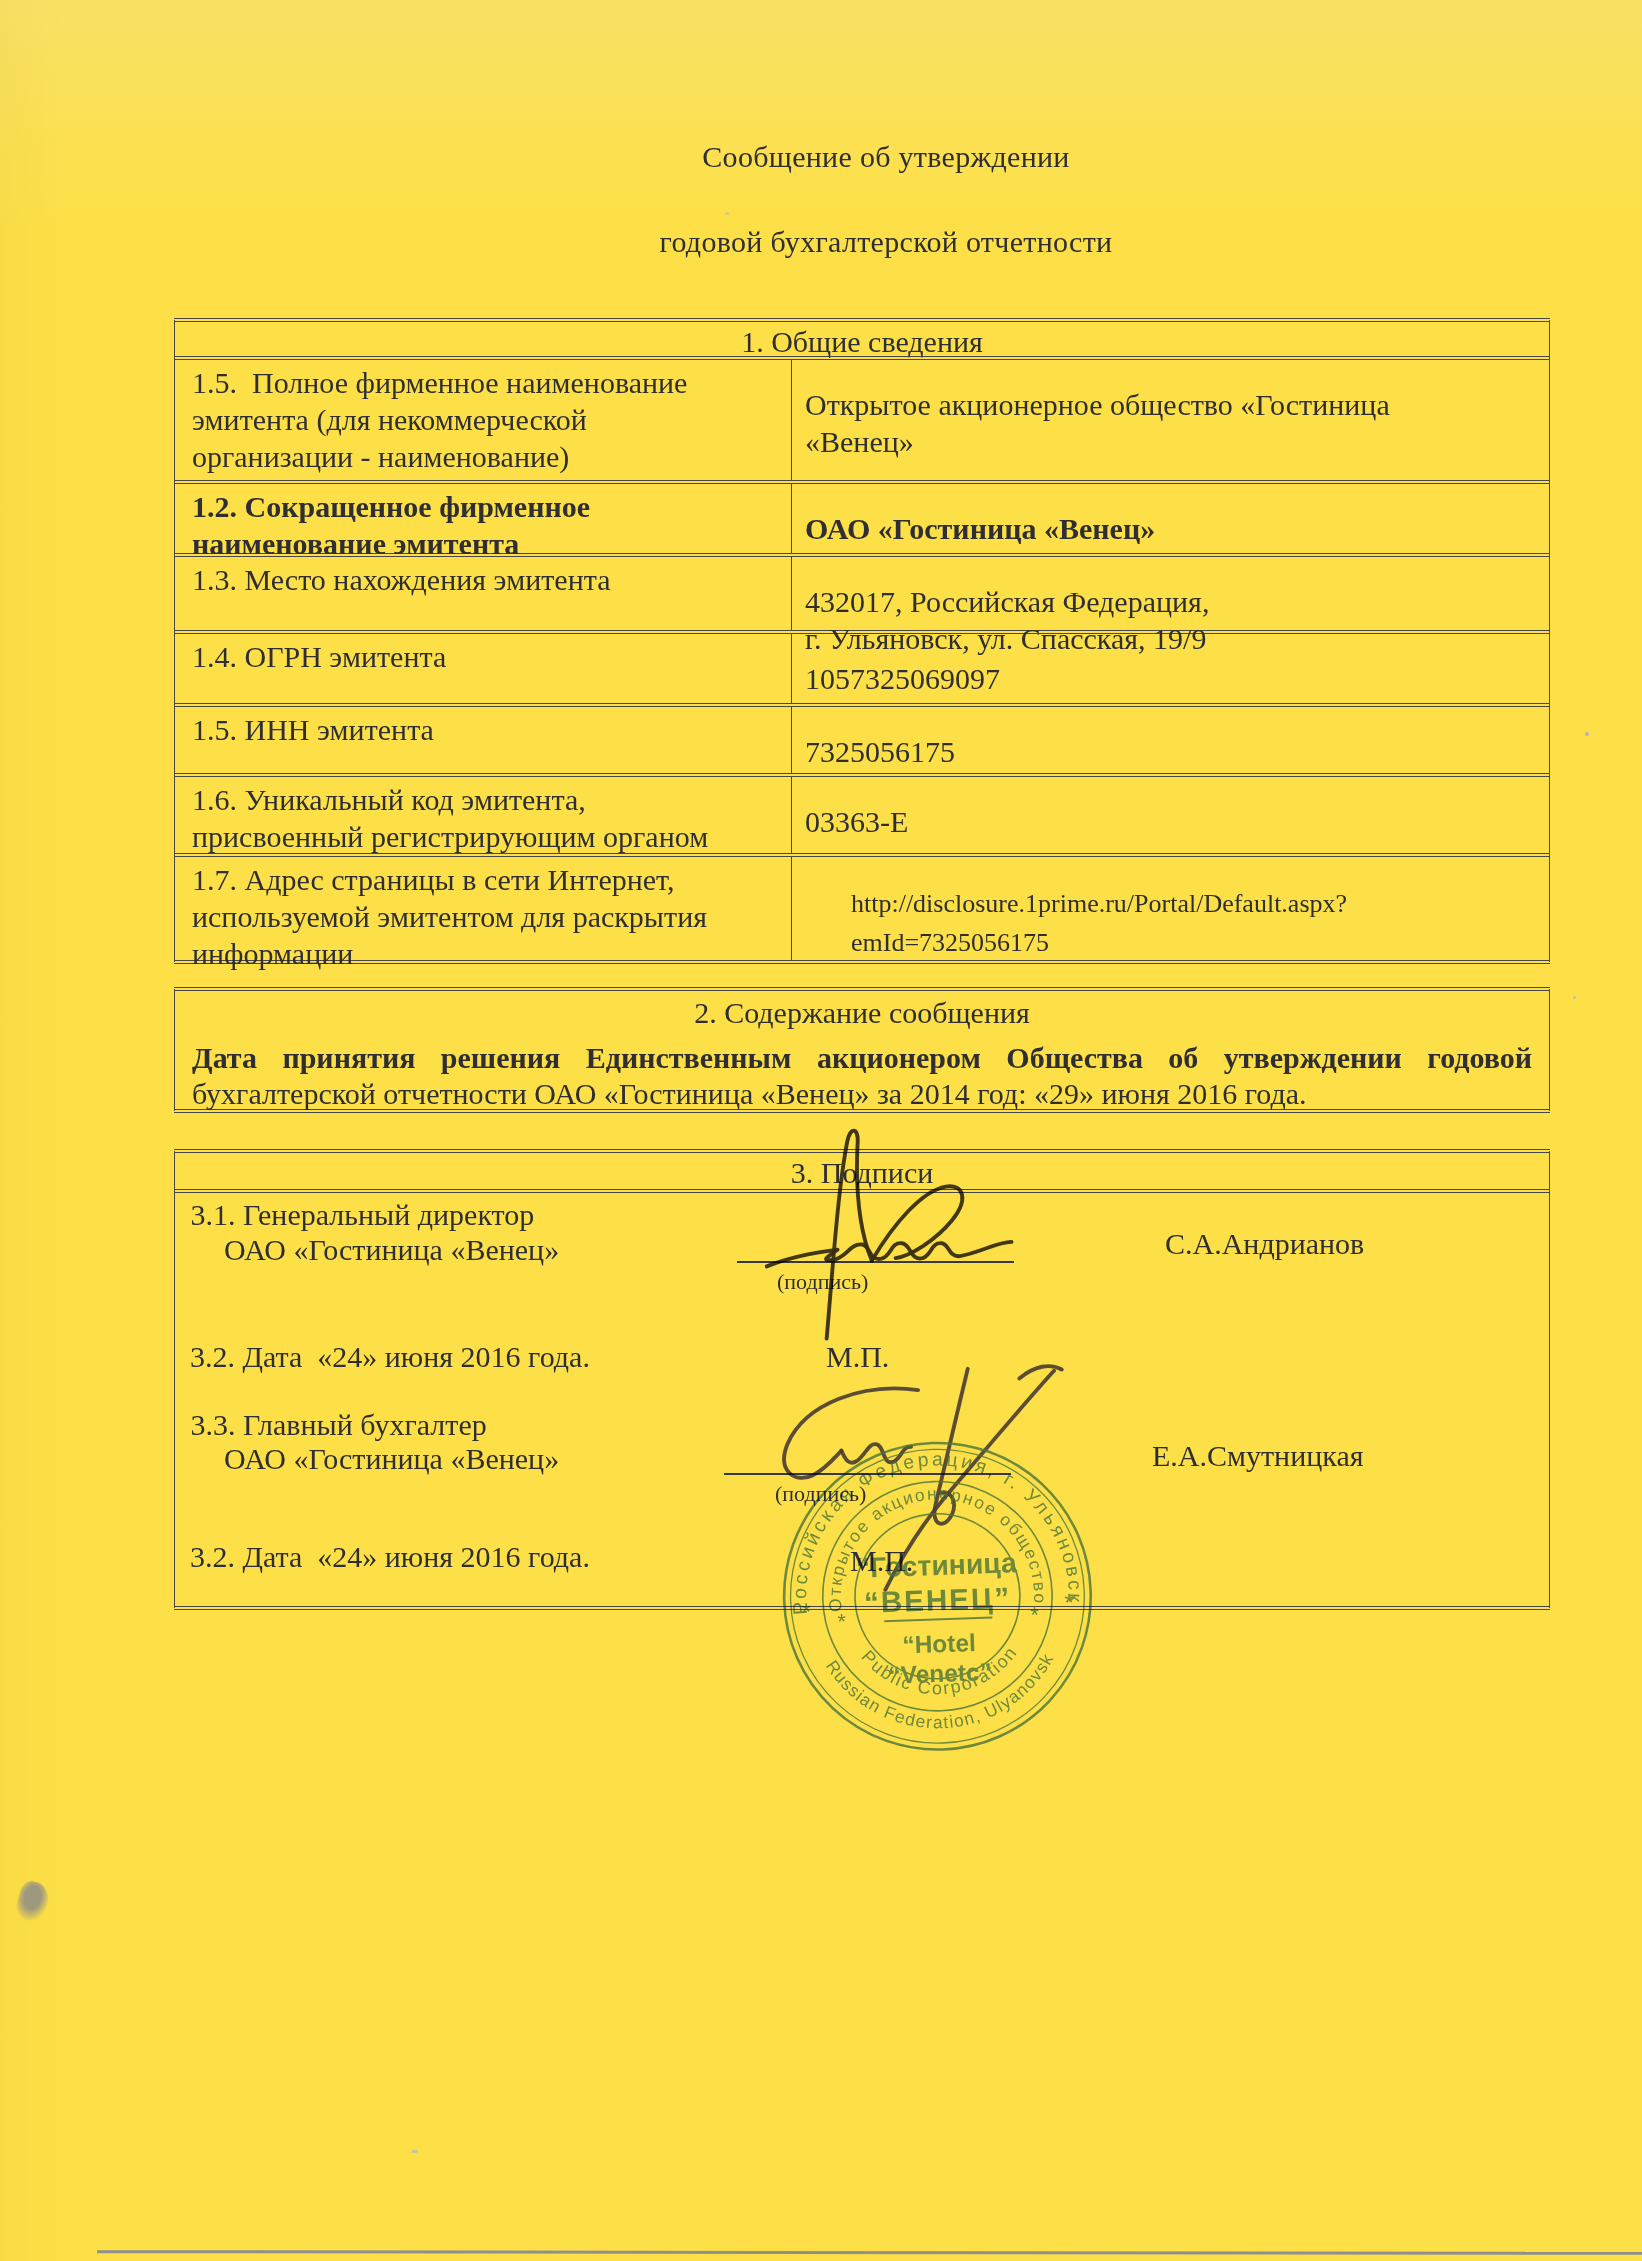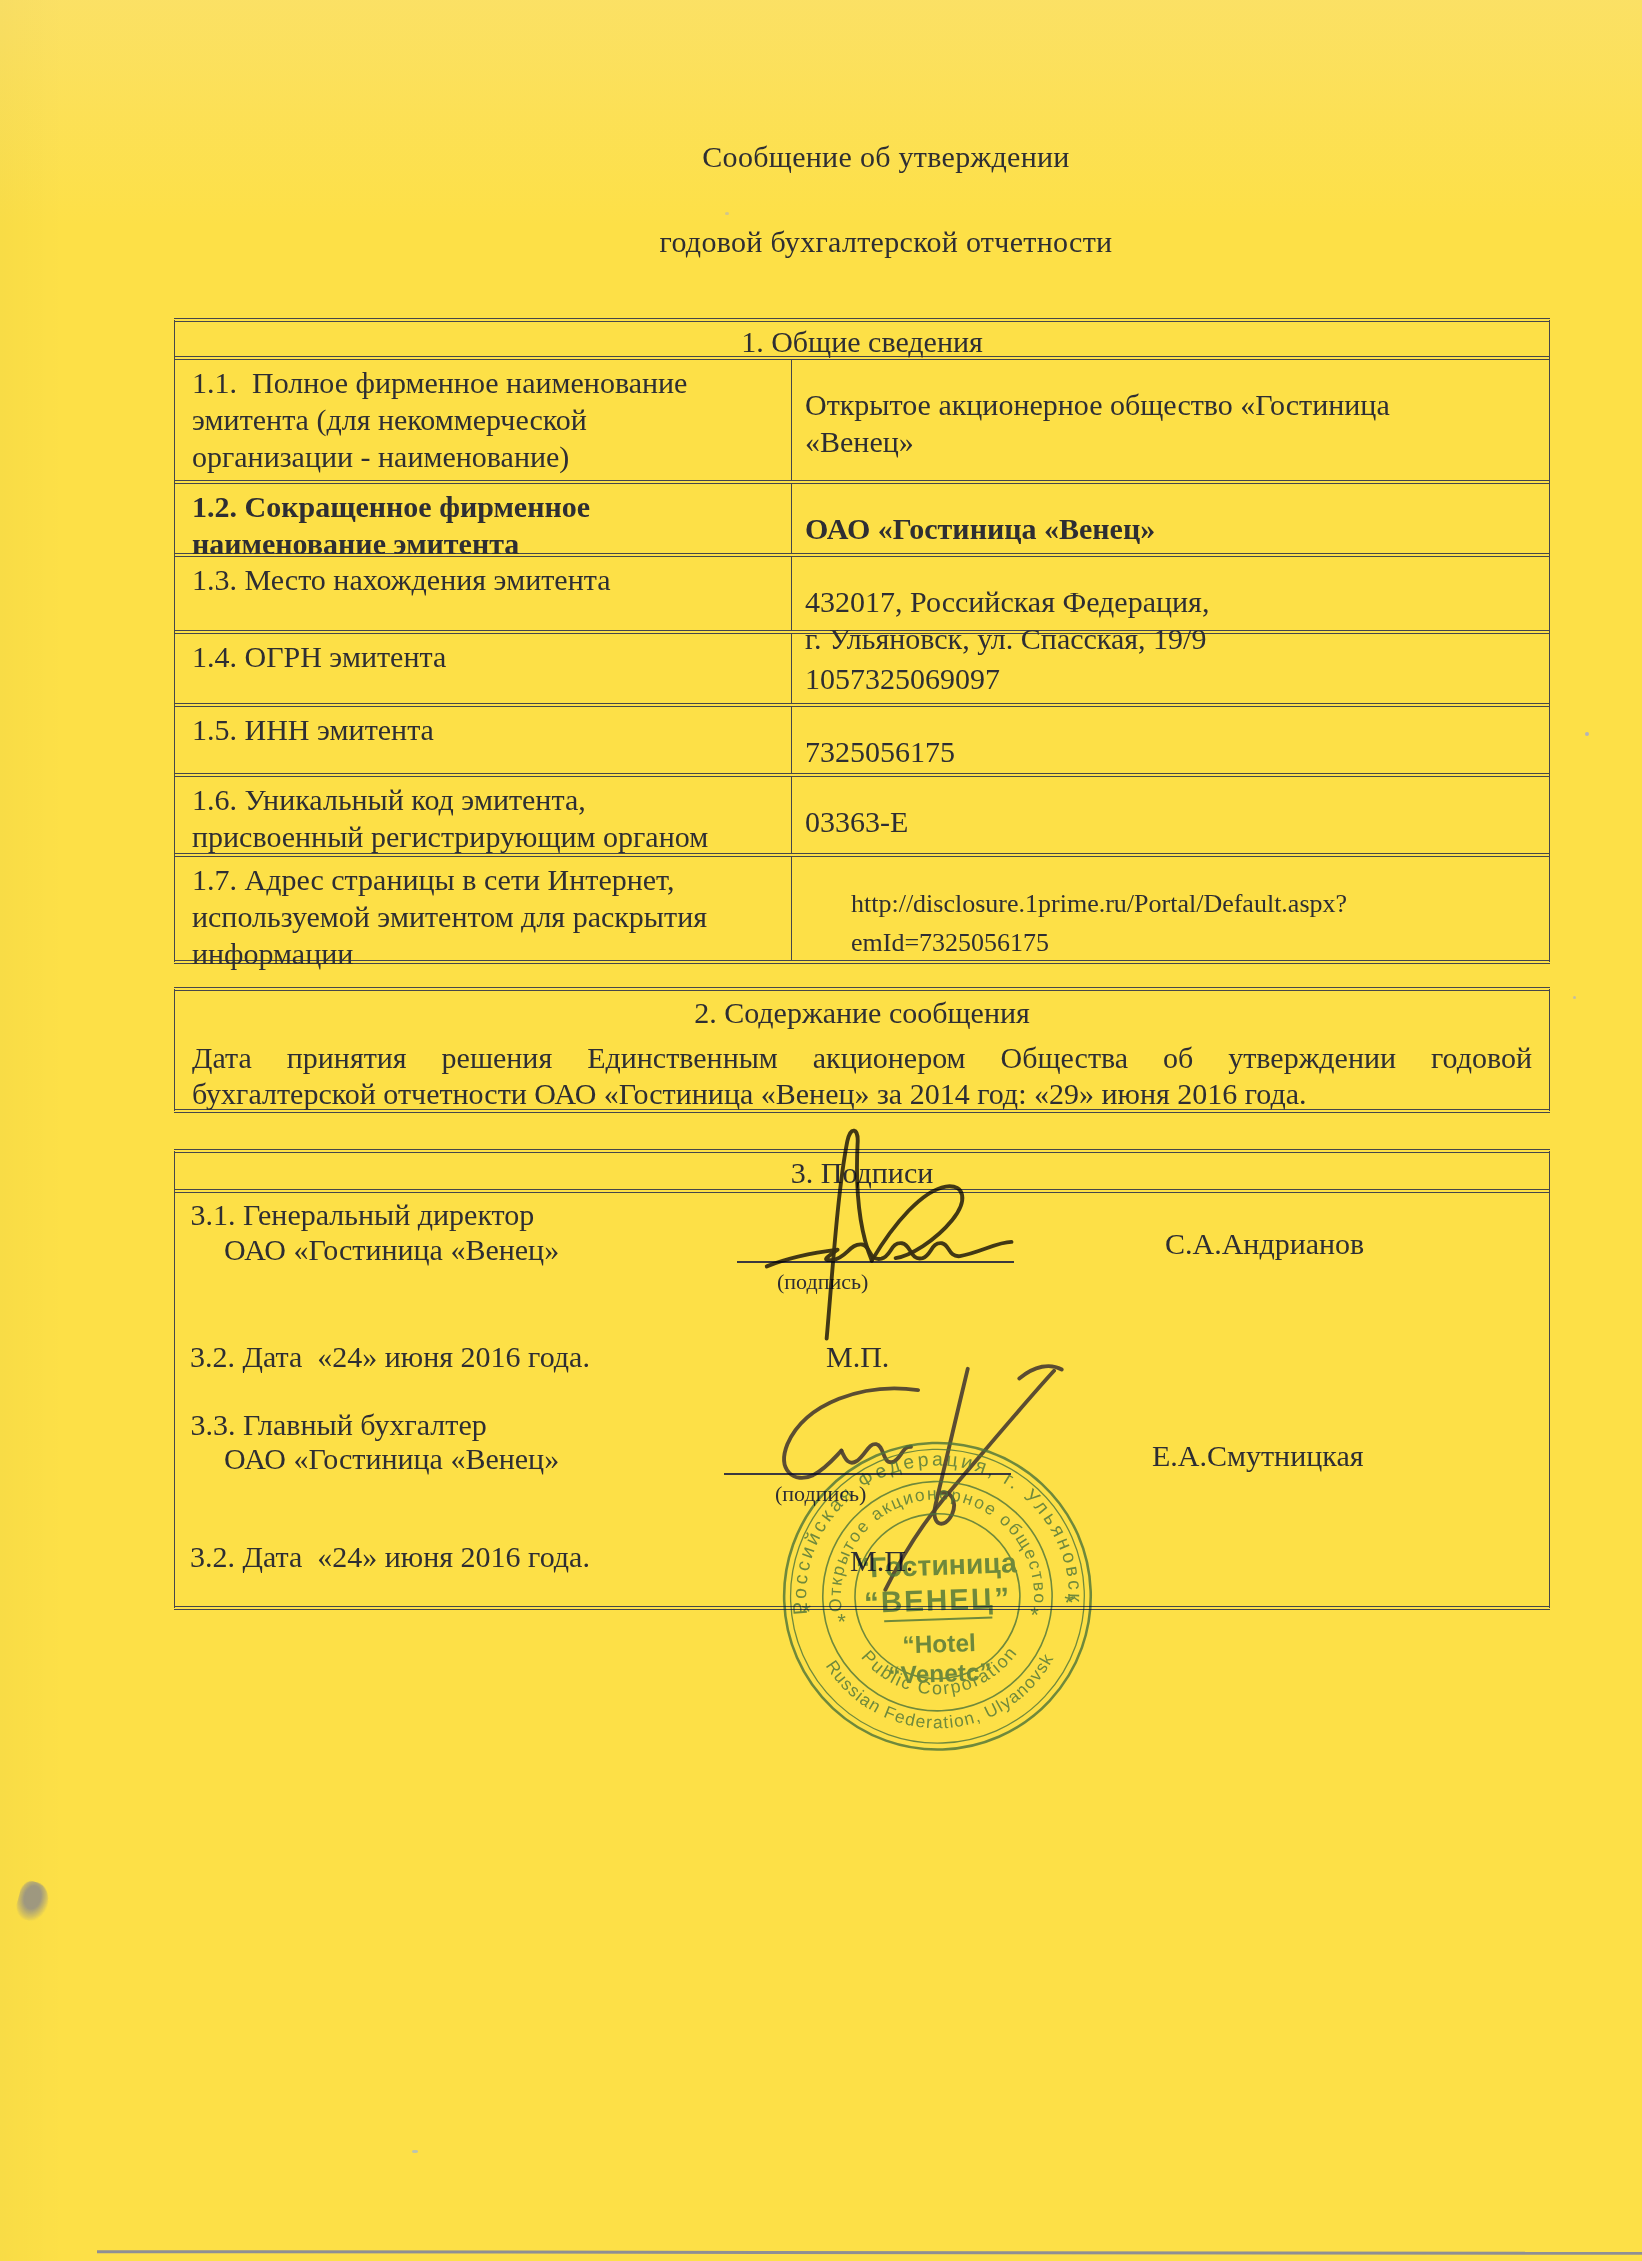--- a/index.html
+++ b/index.html
@@ -43,21 +43,21 @@
   .h-hdr{height:38px;border-bottom:4.5px double #46464b;box-sizing:border-box;}
   .h1{height:124px;} .h2{height:73px;font-weight:bold;} .h3{height:77px;} .h4{height:73px;}
   .h5{height:70px;} .h6{height:80px;} .h7{height:103px;border-bottom:none !important;gap:46px;}
   .t1{border-bottom:4.5px double #46464b;}
   .url{font-size:26px;letter-spacing:0px;}
 
   
   .t2{top:987px;height:126px;border-bottom:4.5px double #46464b;}
   .t2 .tbl-header{padding-top:2.6px;}
   .t2 .body{padding:9px 17px 0 17px;}
-  .t2 .jline{text-align:justify;text-align-last:justify;line-height:36px;}
+  .t2 .jline{text-align:justify;text-align-last:justify;line-height:36px;font-weight:bold;}
   .t2 .jline2{line-height:36px;}
 
   
   .t3{top:1149px;height:461px;border-bottom:4.5px double #46464b;}
   .t3 .tbl-header{height:40px;border-bottom:4.5px double #46464b;box-sizing:border-box;}
   .t3-content{position:relative;}
   .abs{position:absolute;white-space:pre-wrap;line-height:32px;}
   .sig-line{position:absolute;height:1.9px;background:#3a383f;}
   .caption{font-size:22px;line-height:24.5px;}
 
@@ -87,21 +87,21 @@
 
 <div class="page">
 
   <div class="title-line t-line1">Сообщение об утверждении</div>
   <div class="title-line t-line2">годовой бухгалтерской отчетности</div>
 
   <div class="doc-table t1">
     <div class="tbl-header h-hdr">1. Общие сведения</div>
 
     <div class="row h1">
-      <div class="lcell">1.1.  Полное фирменное наименование
+      <div class="lcell">1.5.  Полное фирменное наименование
 эмитента (для некоммерческой
 организации - наименование)</div>
       <div class="vcell">Открытое акционерное общество «Гостиница
 «Венец»</div>
     </div>
     <div class="row h2">
       <div class="lcell">1.2. Сокращенное фирменное
 наименование эмитента</div>
       <div class="vcell">ОАО «Гостиница «Венец»</div>
     </div>

